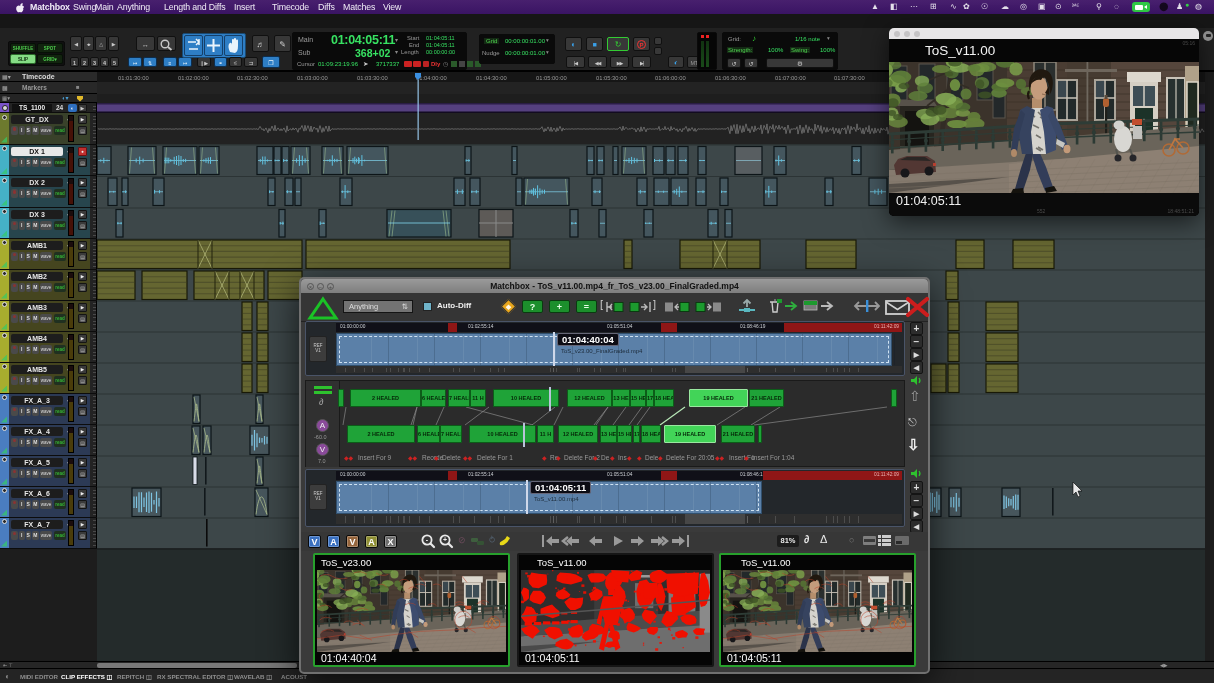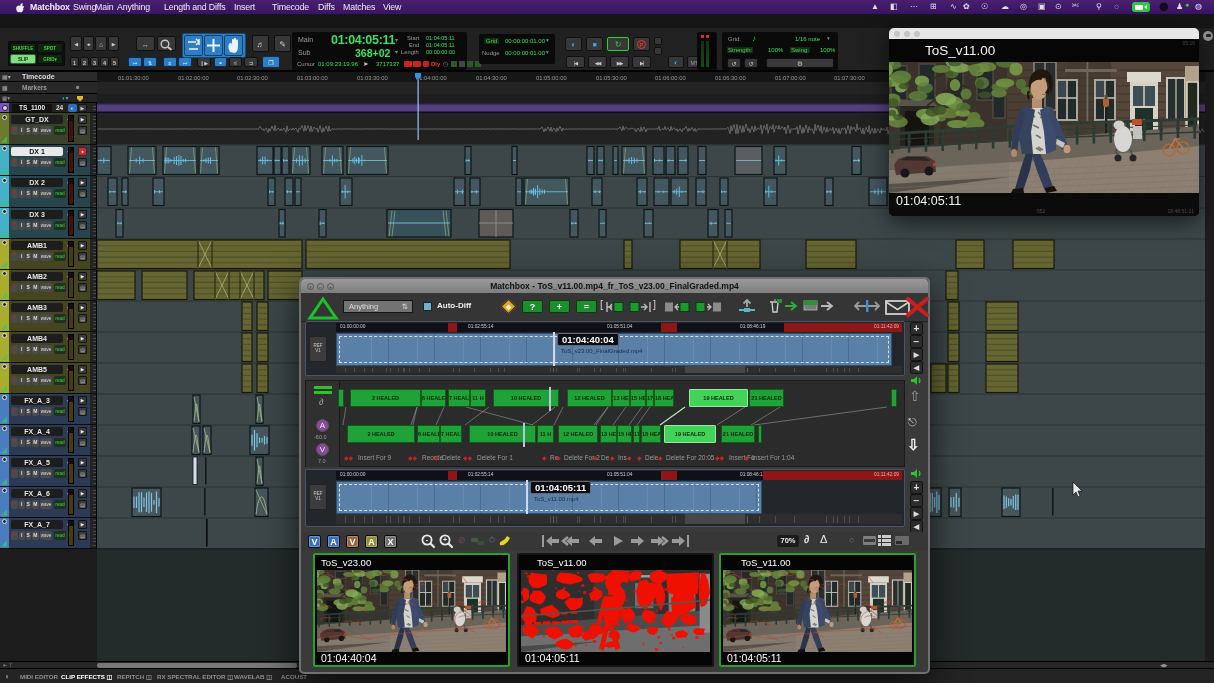--- a/index.html
+++ b/index.html
@@ -1759,21 +1759,21 @@
           </g>
           <g transform="translate(106,0)">
             <path d="M3 5 L10 5 L10 2 L16 7 L10 12 L10 9 L3 9 Z" fill="#9a9a9a"></path>
             <path d="M14 3 L19 7 L14 11" stroke="#9a9a9a" stroke-width="2.5" fill="none"></path>
           </g>
           <g transform="translate(127,0)">
             <path d="M3 5 L10 5 L10 2 L16 7 L10 12 L10 9 L3 9 Z" fill="#9a9a9a"></path>
           </g>
           <rect x="145" y="1" width="2" height="12" fill="#9a9a9a"></rect>
         </svg>
-        <div class="abs" style="left:476px;top:3px;width:22px;height:12px;background:#1c1c1c;border-radius:2px;color:#e8e8e8;font-size:7.5px;font-weight:bold;text-align:center;line-height:12px">70%</div>
+        <div class="abs" style="left:476px;top:3px;width:22px;height:12px;background:#1c1c1c;border-radius:2px;color:#e8e8e8;font-size:7.5px;font-weight:bold;text-align:center;line-height:12px">81%</div>
         <span class="abs" style="left:503px;top:1px;color:#e8e8e8;font-size:11px;font-style:italic;font-weight:bold">∂</span>
         <span class="abs" style="left:519px;top:1px;color:#e8e8e8;font-size:11px">Δ</span>
         <span class="abs" style="left:548px;top:3px;color:#777;font-size:9px">○</span>
         <div class="abs" style="left:562px;top:4px;width:13px;height:9px;background:#7e7e7e;border-radius:1px">
           <div style="position:absolute;left:1px;top:3px;right:1px;height:3px;background:#3a3a3a"></div>
         </div>
         <div class="abs" style="left:577px;top:3px;width:13px;height:11px">
           <div class="abs" style="left:0;top:0px;width:3px;height:3px;background:#ccc"></div>
           <div class="abs" style="left:4px;top:0px;width:9px;height:3px;background:#ccc"></div>
           <div class="abs" style="left:0;top:4px;width:3px;height:3px;background:#ccc"></div>

